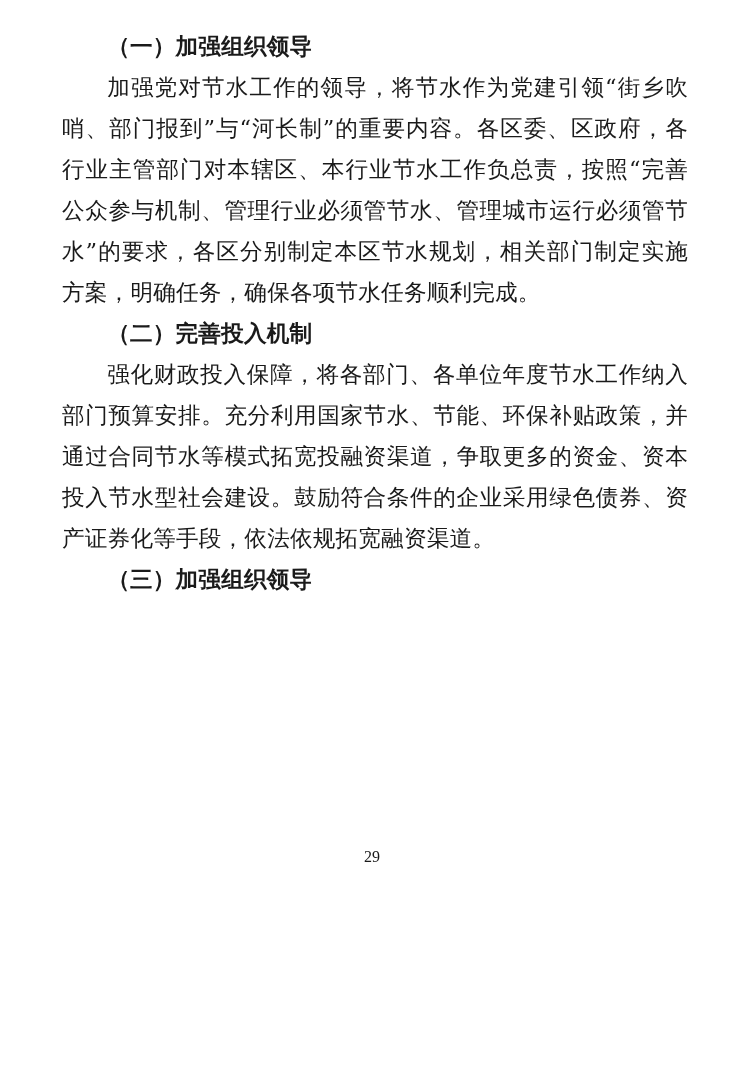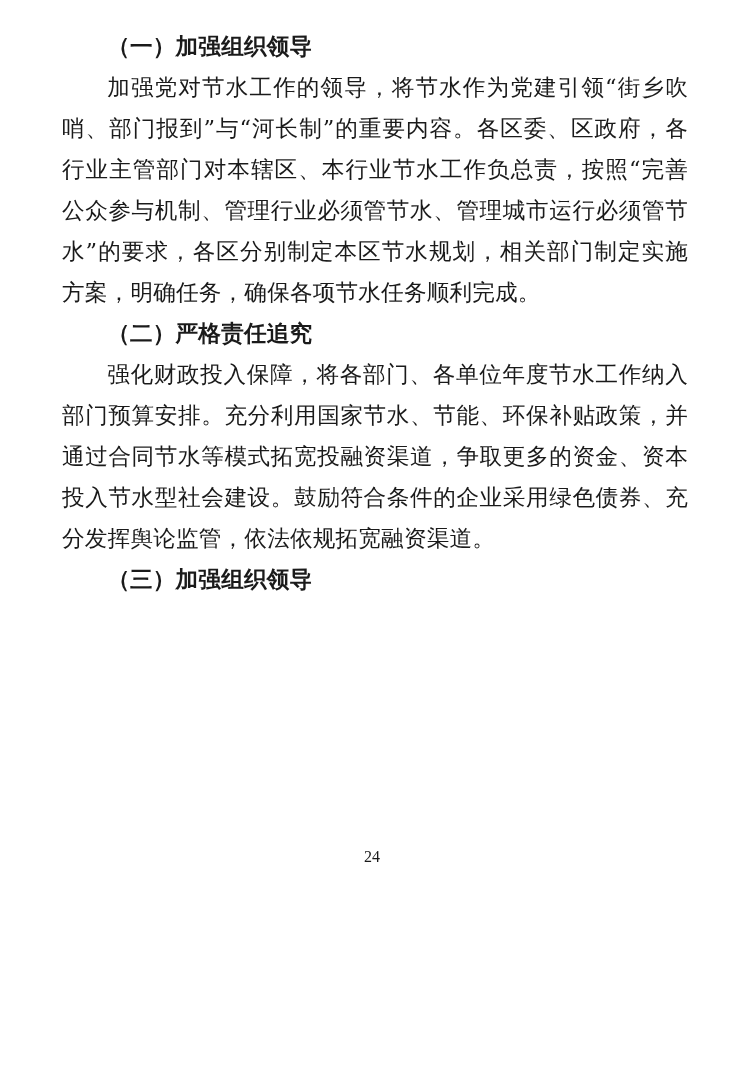--- a/index.html
+++ b/index.html
@@ -51,18 +51,18 @@
     color: #1a1a1a;
   }
 </style>
 </head>
 <body>
 
 <div class="page">
   <div class="doc-body">
     <p class="heading">（一）加强组织领导</p>
     <p class="para">加强党对节水工作的领导，将节水作为党建引领“街乡吹哨、部门报到”与“河长制”的重要内容。各区委、区政府，各行业主管部门对本辖区、本行业节水工作负总责，按照“完善公众参与机制、管理行业必须管节水、管理城市运行必须管节水”的要求，各区分别制定本区节水规划，相关部门制定实施方案，明确任务，确保各项节水任务顺利完成。</p>
-    <p class="heading">（二）严格责任追究</p>
-    <p class="para">强化财政投入保障，将各部门、各单位年度节水工作纳入部门预算安排。充分利用国家节水、节能、环保补贴政策，并通过合同节水等模式拓宽投融资渠道，争取更多的资金、资本投入节水型社会建设。鼓励符合条件的企业采用绿色债券、充分发挥舆论监管，依法依规拓宽融资渠道。</p>
+    <p class="heading">（二）完善投入机制</p>
+    <p class="para">强化财政投入保障，将各部门、各单位年度节水工作纳入部门预算安排。充分利用国家节水、节能、环保补贴政策，并通过合同节水等模式拓宽投融资渠道，争取更多的资金、资本投入节水型社会建设。鼓励符合条件的企业采用绿色债券、资产证券化等手段，依法依规拓宽融资渠道。</p>
     <p class="heading">（三）加强组织领导</p>
   </div>
-  <div class="page-number">24</div>
+  <div class="page-number">29</div>
 </div>
 
 </body></html>

